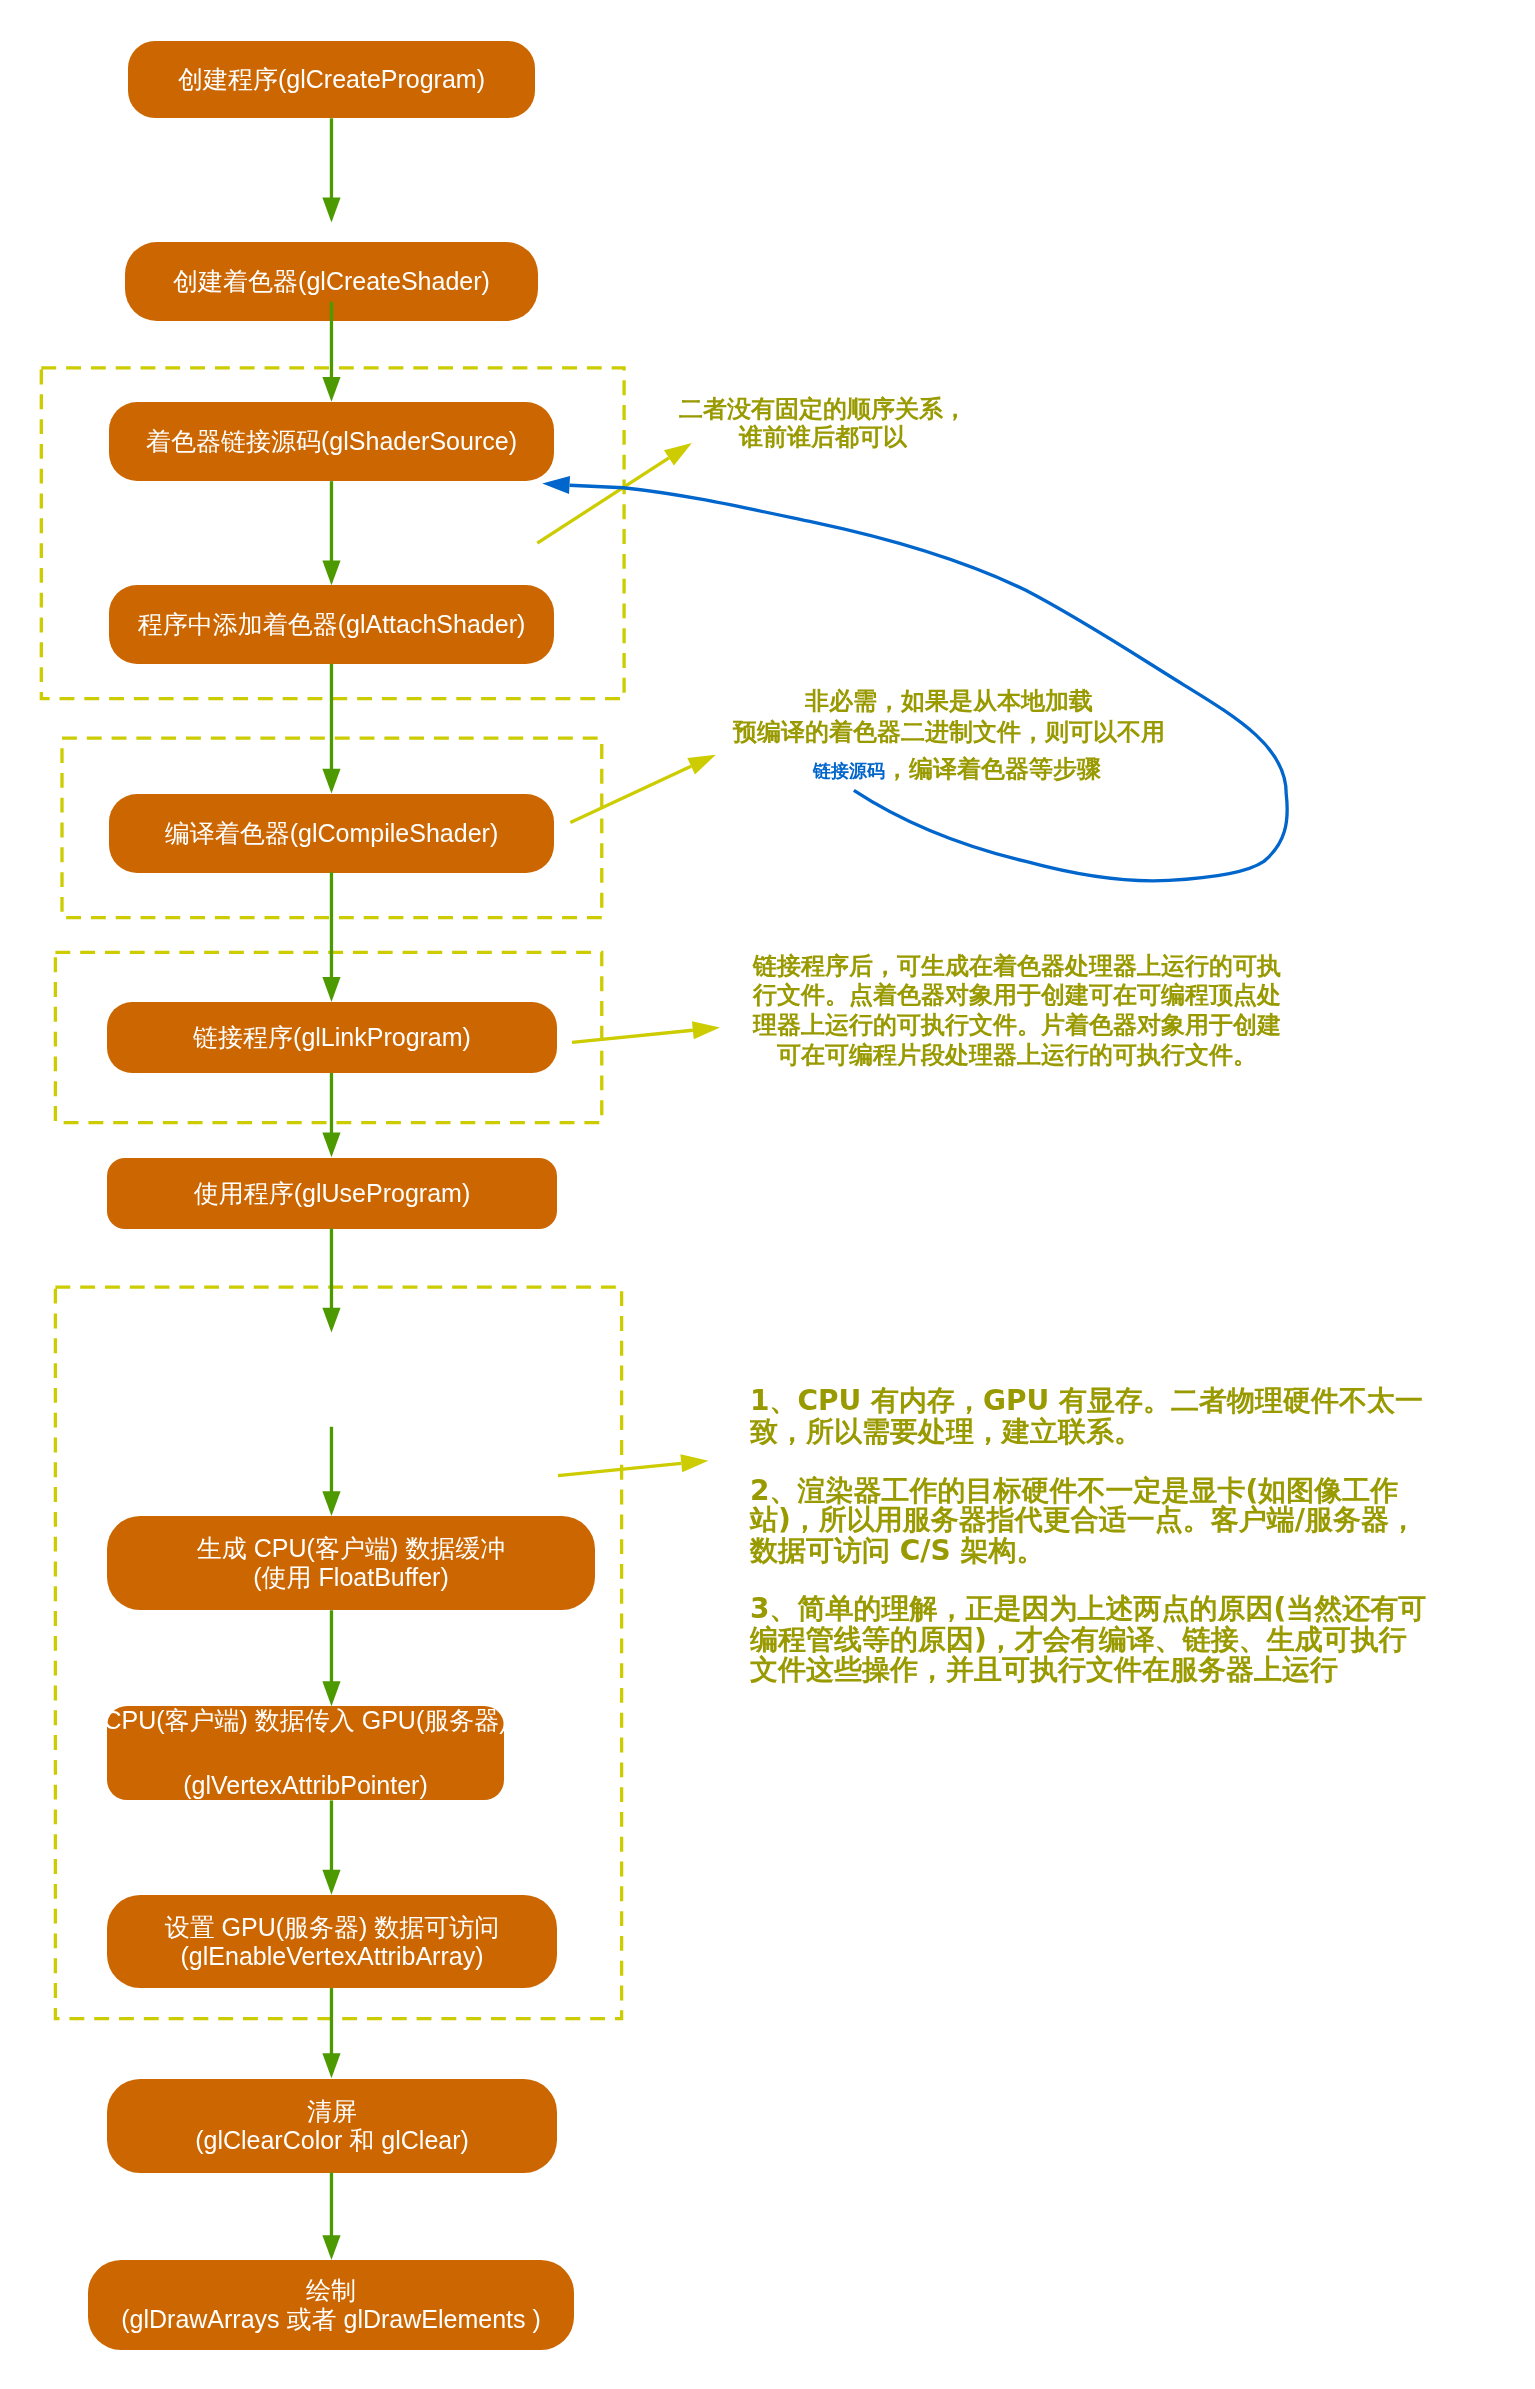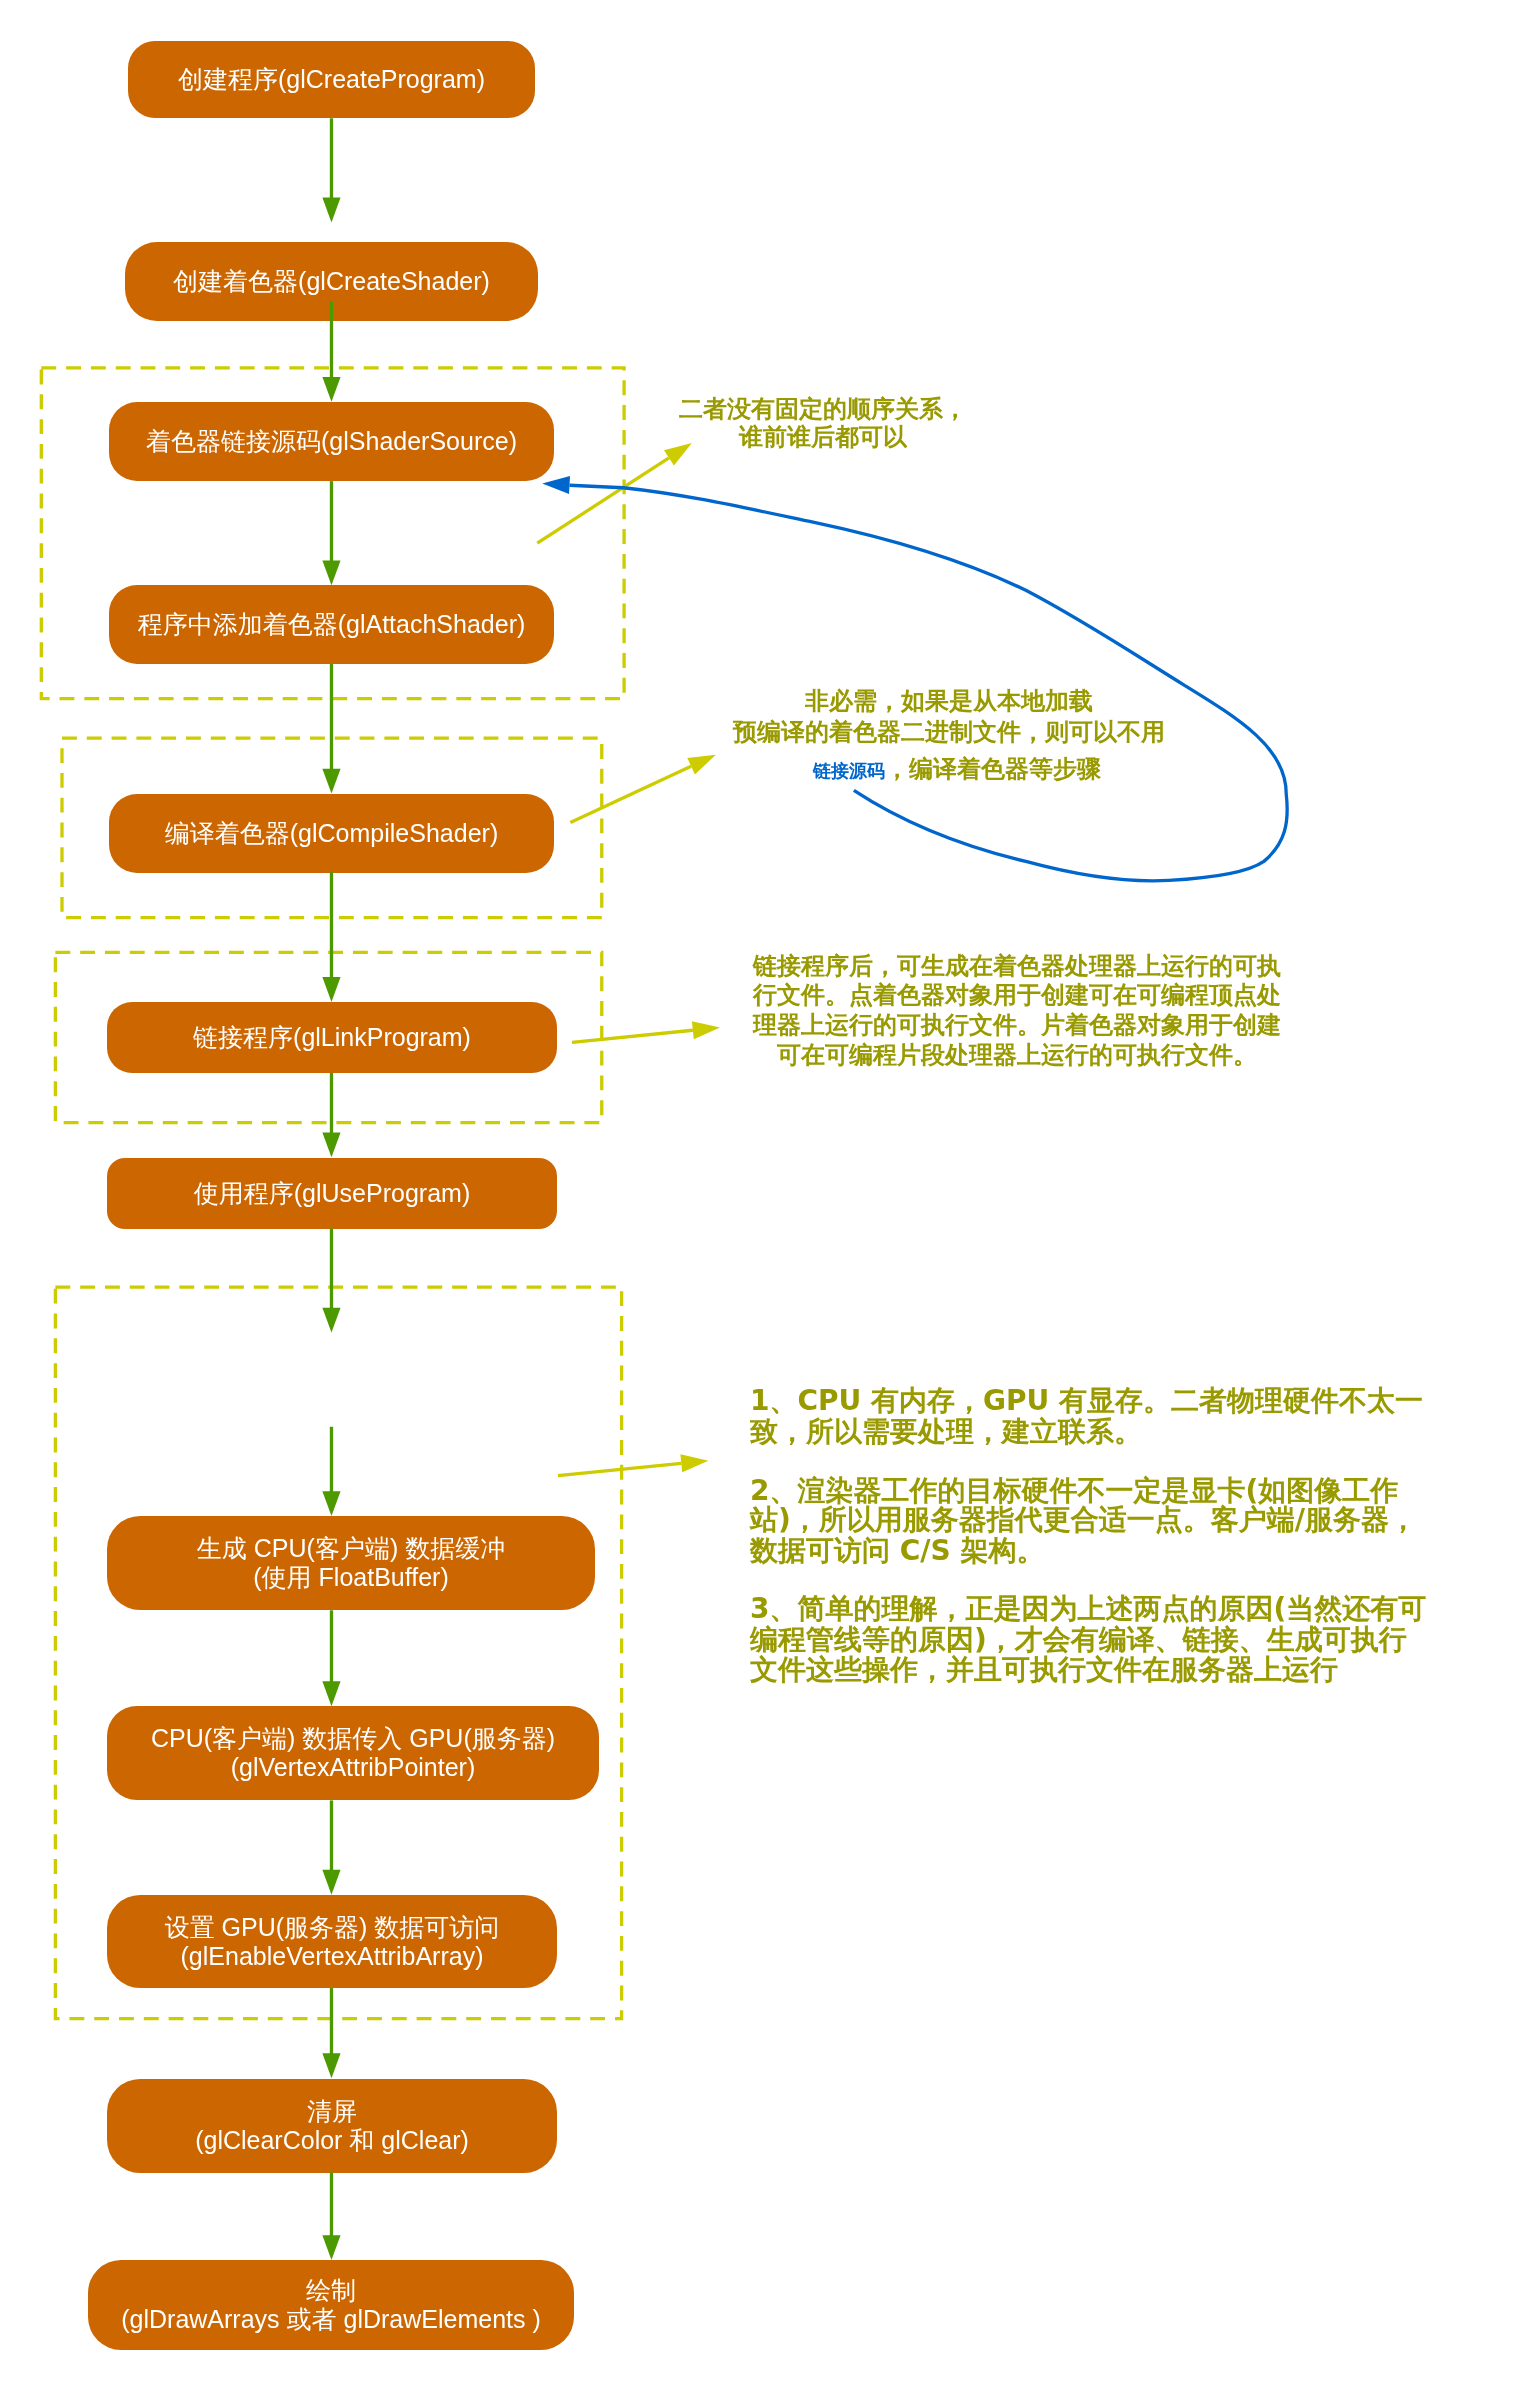--- a/index.html
+++ b/index.html
@@ -95,21 +95,21 @@
   <div class="step" style="left:107px;top:1002px;width:450px;height:71px;border-radius:25px;">
     <span>链接程序(glLinkProgram)</span>
   </div>
   <div class="step" style="left:107px;top:1158px;width:450px;height:71px;border-radius:18px;">
     <span>使用程序(glUseProgram)</span>
   </div>
   <div class="step" style="left:107px;top:1516px;width:488px;height:94px;border-radius:33px;">
     <span>生成 CPU(客户端) 数据缓冲</span>
     <span>(使用 FloatBuffer)</span>
   </div>
-  <div class="step" style="left:107px;top:1706px;width:492px;height:94px;border-radius:30px;">
+  <div class="step" style="left:107px;top:1706px;width:397px;height:94px;border-radius:20px;justify-content:space-between;">
     <span>CPU(客户端) 数据传入 GPU(服务器)</span>
     <span>(glVertexAttribPointer)</span>
   </div>
   <div class="step" style="left:107px;top:1895px;width:450px;height:93px;border-radius:33px;">
     <span>设置 GPU(服务器) 数据可访问</span>
     <span>(glEnableVertexAttribArray)</span>
   </div>
   <div class="step" style="left:107px;top:2079px;width:450px;height:94px;border-radius:33px;">
     <span>清屏</span>
     <span>(glClearColor 和 glClear)</span>

